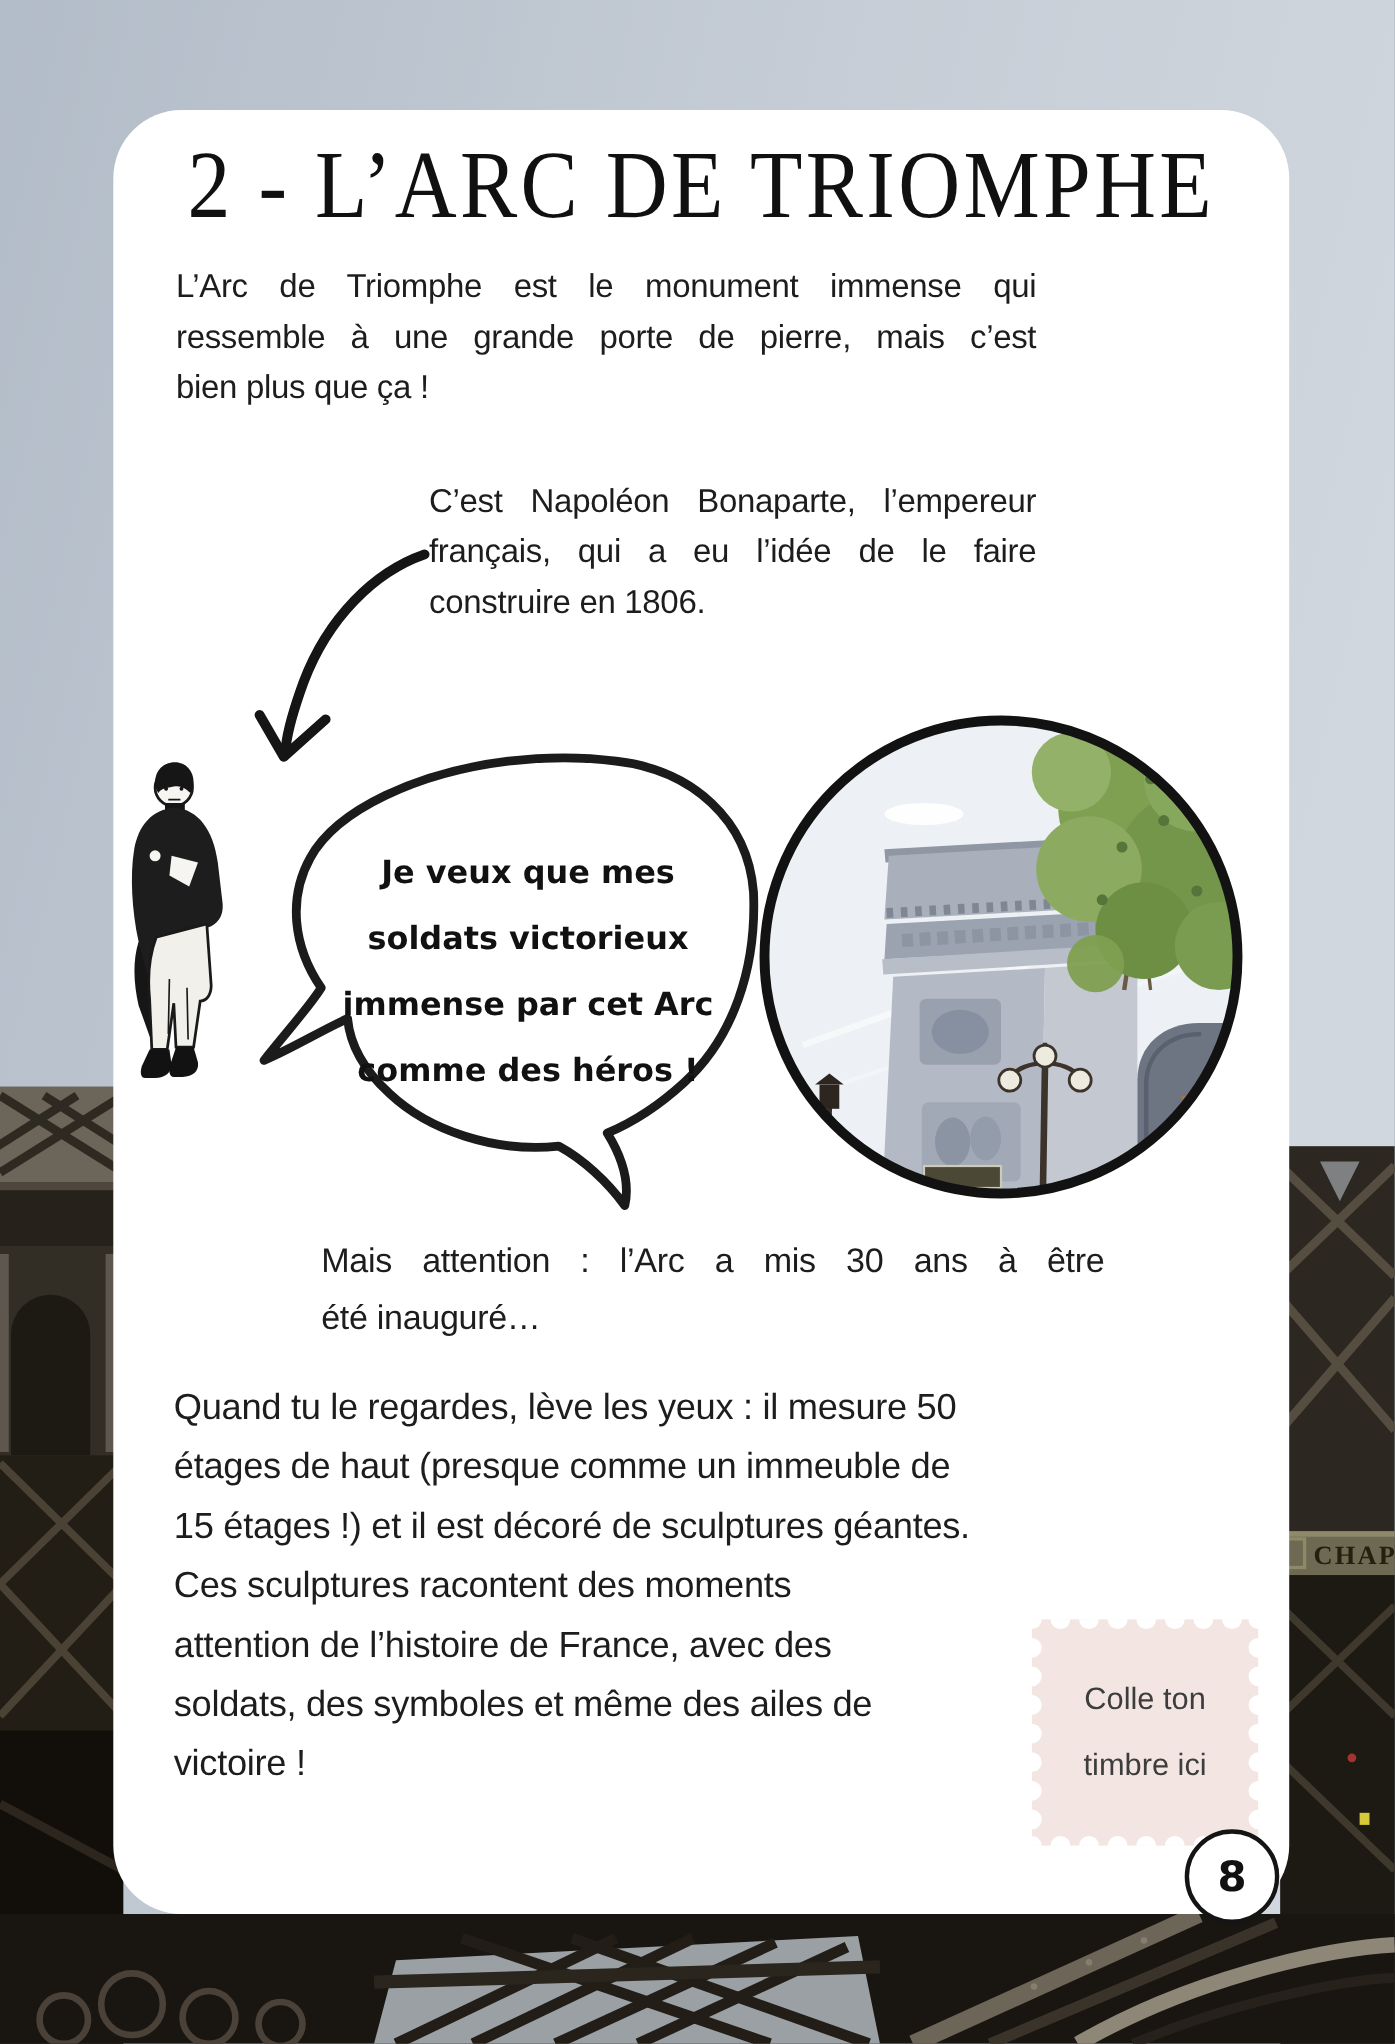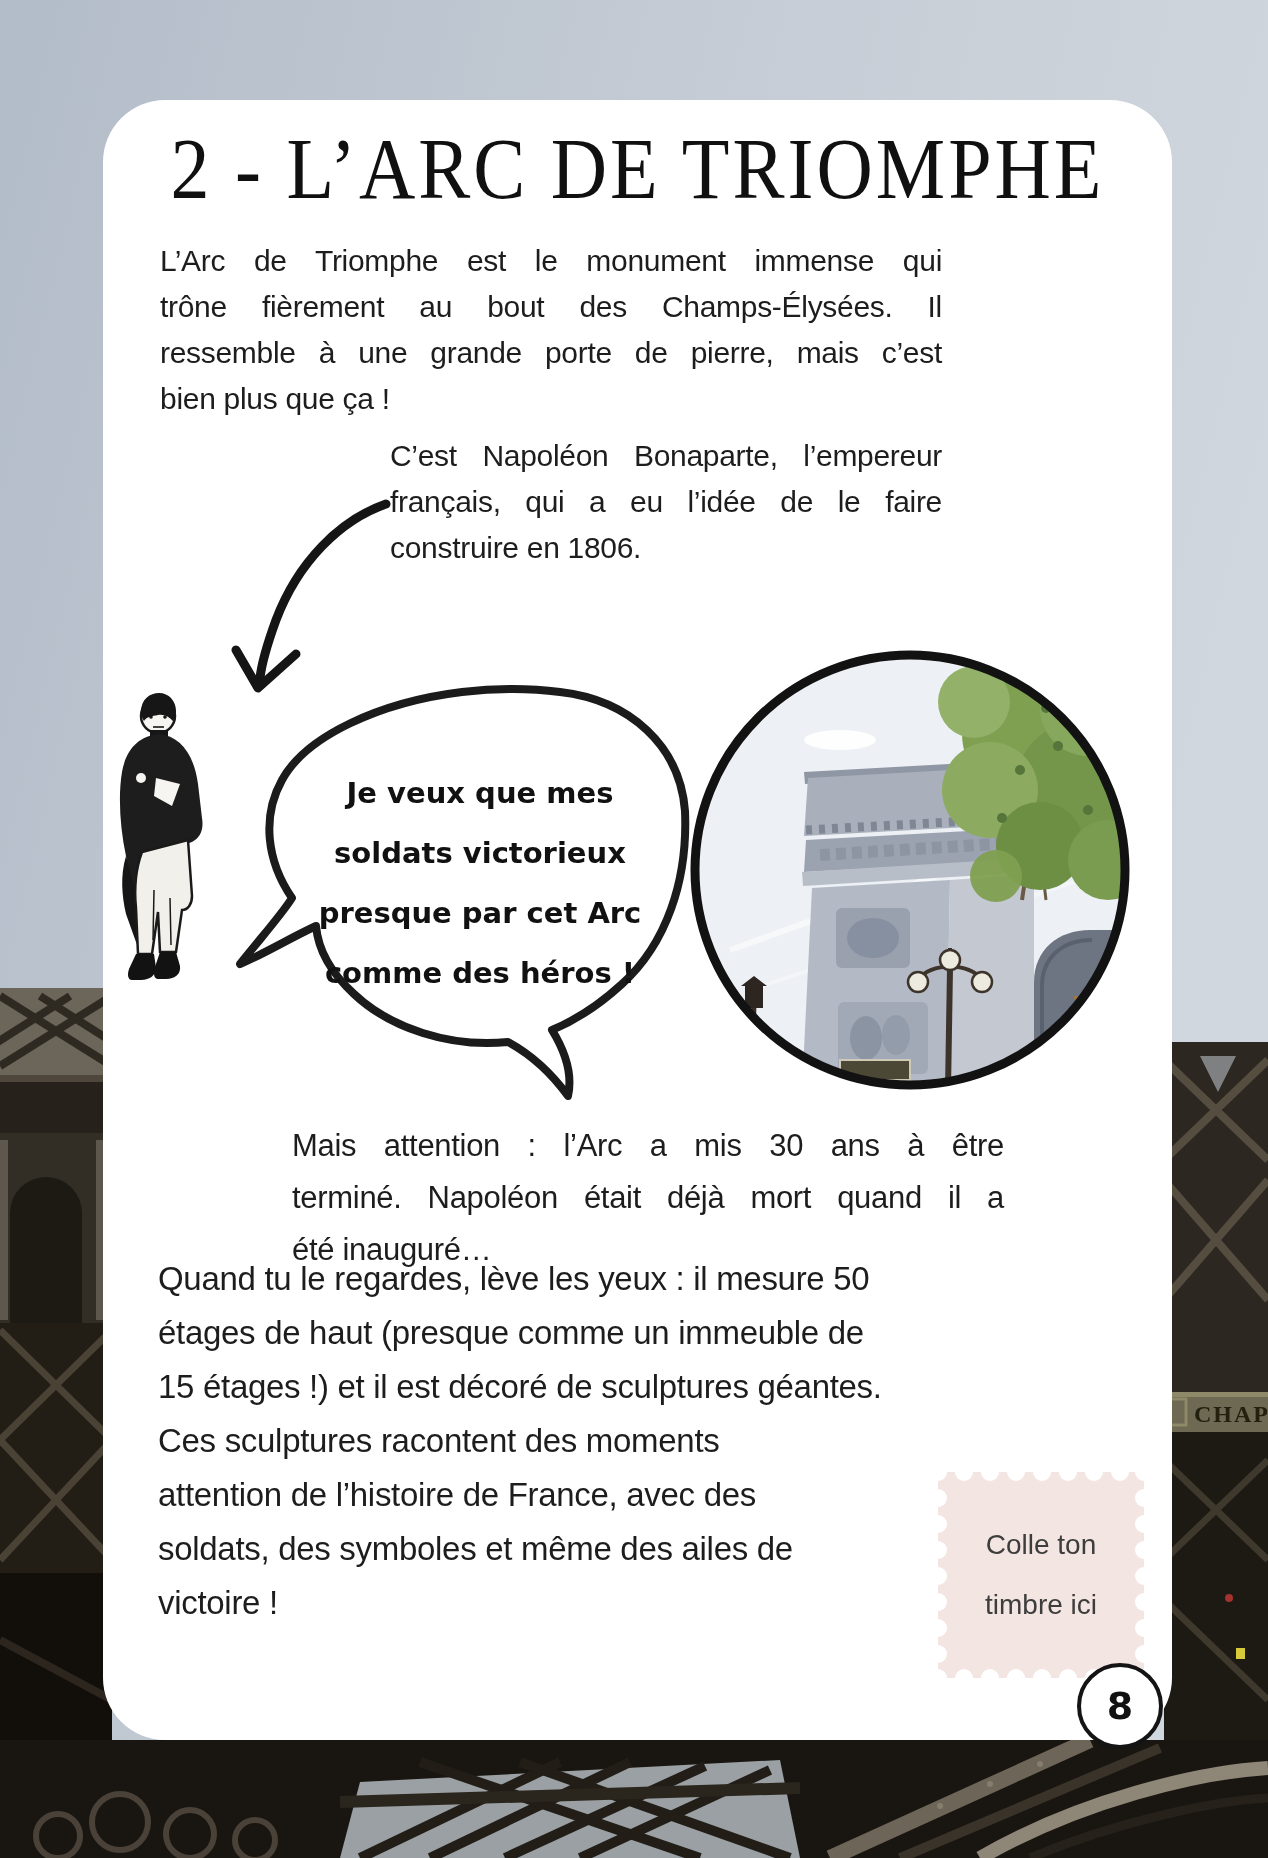--- a/index.html
+++ b/index.html
@@ -134,21 +134,20 @@
       </g>
     </g>
   </svg>
 
   <div class="card"></div>
 
   <div class="title">2 - L’ARC DE TRIOMPHE</div>
 
   <div class="para p-intro">
     <div class="jline">L’Arc de Triomphe est le monument immense qui</div>
-    <div class="jline">trône fièrement au bout des Champs-Élysées. Il</div>
     <div class="jline">ressemble à une grande porte de pierre, mais c’est</div>
     <div class="jlast">bien plus que ça !</div>
   </div>
 
   <div class="para p-napoleon">
     <div class="jline">C’est Napoléon Bonaparte, l’empereur</div>
     <div class="jline">français, qui a eu l’idée de le faire</div>
     <div class="jlast">construire en 1806.</div>
   </div>
 
@@ -177,21 +176,21 @@
 
   <svg class="bubble-svg" width="462" height="432" viewBox="0 0 462 432">
     <path d="M330,16 C400,24 450,70 455,135 C458,205 436,268 392,308 C368,330 346,344 322,354
              C338,380 342,402 338,420 C322,398 300,378 278,366 C220,372 160,352 124,318
              C100,296 88,272 86,250 C60,262 34,278 10,288 C34,258 52,238 62,222
              C36,184 32,140 52,104 C76,60 150,26 232,16 C266,12 300,12 330,16 Z" fill="#ffffff" stroke="#1b1b1b" stroke-width="8" stroke-linejoin="round"></path>
   </svg>
   <div class="bubble-text">
     <div>Je veux que mes</div>
     <div>soldats victorieux</div>
-    <div>presque par cet Arc</div>
+    <div>immense par cet Arc</div>
     <div>comme des héros !</div>
   </div>
 
   <svg class="photo-svg" width="440" height="440" viewBox="0 0 440 440">
     <defs>
         <clipPath id="pclip">
           <circle cx="220" cy="220" r="215"></circle>
         </clipPath>
       </defs>
     <g clip-path="url(#pclip)">
@@ -257,21 +256,20 @@
         <line x1="402" y1="340" x2="402" y2="400" stroke="#a8763b" stroke-width="4"></line>
         <line x1="384" y1="348" x2="424" y2="344" stroke="#a8763b" stroke-width="3"></line>
         <circle cx="403" cy="338" r="3" fill="#b03c34"></circle>
       </g>
     </g>
     <circle cx="220" cy="220" r="215" fill="none" stroke="#121212" stroke-width="9"></circle>
   </svg>
 
   <div class="para p-attention">
     <div class="jline">Mais attention : l’Arc a mis 30 ans à être</div>
-    <div class="jline">terminé. Napoléon était déjà mort quand il a</div>
     <div class="jlast">été inauguré…</div>
   </div>
 
   <div class="para p-description">
     <div class="dline">Quand tu le regardes, lève les yeux : il mesure 50</div>
     <div class="dline">étages de haut (presque comme un immeuble de</div>
     <div class="dline">15 étages !) et il est décoré de sculptures géantes.</div>
     <div class="dline">Ces sculptures racontent des moments</div>
     <div class="dline">attention de l’histoire de France, avec des</div>
     <div class="dline">soldats, des symboles et même des ailes de</div>

